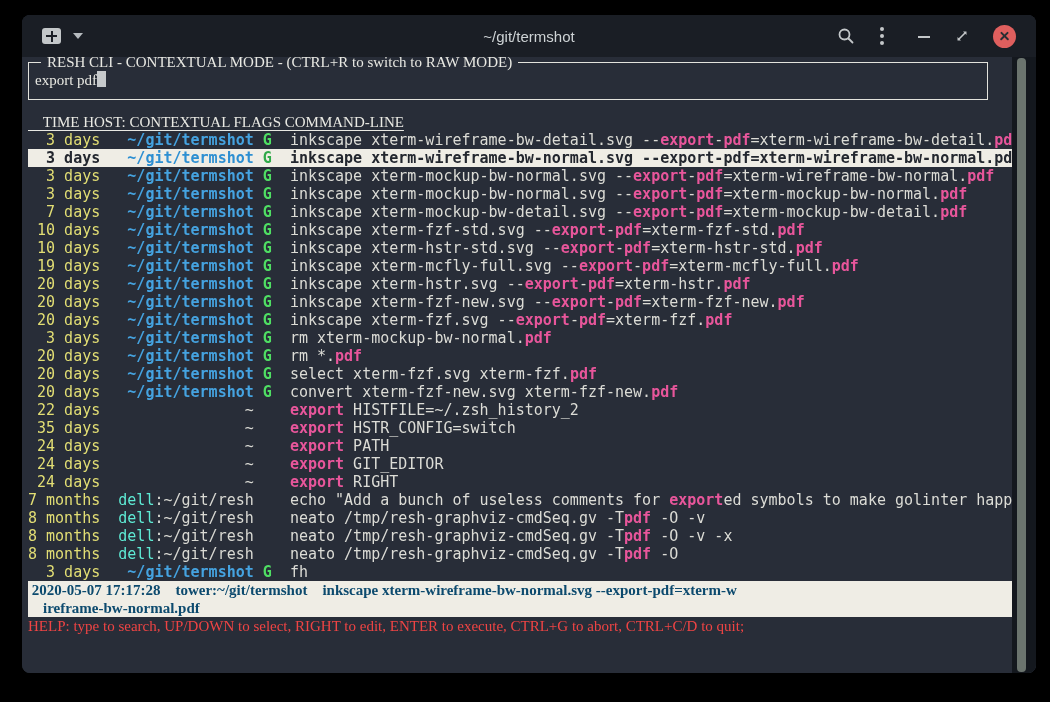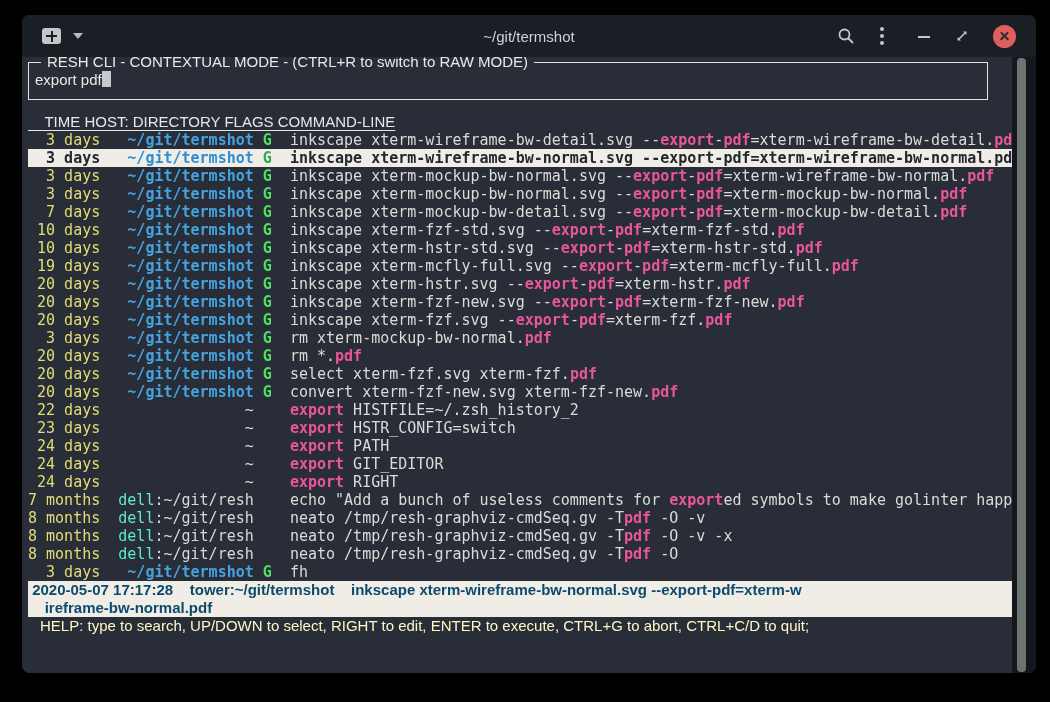--- a/index.html
+++ b/index.html
@@ -24,21 +24,21 @@
   .closebtn::before,.closebtn::after{content:"";position:absolute;left:6px;top:10.5px;width:11px;height:2.4px;
       background:#2a2e33;border-radius:1px;}
   .closebtn::before{transform:rotate(45deg);}
   .closebtn::after{transform:rotate(-45deg);}
   
   #term{position:absolute;top:42px;left:0;right:0;bottom:0;background:#282d38;
         font-size:15px;line-height:18px;color:#dcdcd6;}
   #scroll-gutter{position:absolute;top:0;right:0;width:24px;bottom:0;background:#14181e;}
   #scroll-thumb{position:absolute;top:1px;bottom:1px;left:5px;width:9px;background:#6b746e;border-radius:4px;}
   #content{position:absolute;left:6px;top:0;right:24px;bottom:0;overflow:hidden;}
-  pre,.pre{margin:0;white-space:pre;font-family:Liberation Sans, sans-serif;}
+  pre,.pre{margin:0;white-space:pre;font-family:Liberation Serif, serif;}
   
   #searchbox{position:relative;margin:5px 24px 0 0;height:36px;border:1.5px solid #e3e3dd;}
   #boxtitle{position:absolute;top:-10px;left:12px;background:#282d38;padding:0 6px;color:#e9e9e3;}
   #queryline{padding:8px 0 0 6px;color:#e9e9e3;}
   .cursor{display:inline-block;width:9px;height:16px;background:#c6c9cb;vertical-align:-2px;}
   
   #listheader{margin-top:13px;color:#e9e9e3;text-decoration:underline;text-underline-offset:3px;}
   
   .row{height:18px;line-height:18px;white-space:pre;}
   .t{color:#e2de74;}
@@ -49,21 +49,21 @@
   .c{color:#dcdcd6;}
   .m{color:#e8569b;font-weight:bold;}
   .sel{background:#efede5;}
   .sel .t,.sel .c,.sel .m,.sel .h,.sel .dp{color:#23272f;font-weight:bold;}
   .sel .d{color:#2d8fd2;}
   .sel .g{color:#2fa948;}
   
   #statusbar{background:#efede5;color:#0c4a6e;font-weight:bold;}
   #statusbar .pre{height:18px;}
   
-  #helpline{color:#fef9c3;margin-left:12px;}
+  #helpline{color:#ef4444;}
 </style>
 </head>
 <body>
 
 <div id="window">
 
   <div id="titlebar">
     <div class="tb-left">
       <div class="newtab"></div>
       <div class="caret"></div>
@@ -100,40 +100,40 @@
   </div>
 
   <div id="term">
     <div id="content">
 
       <div id="searchbox">
         <div id="boxtitle" class="pre">RESH CLI - CONTEXTUAL MODE - (CTRL+R to switch to RAW MODE)</div>
         <div id="queryline" class="pre"><span>export pdf</span><span class="cursor"></span></div>
       </div>
 
-      <div id="listheader" class="pre">    TIME HOST: DIRECTORY FLAGS COMMAND-LINE</div>
+      <div id="listheader" class="pre">    TIME HOST: CONTEXTUAL FLAGS COMMAND-LINE</div>
 
       <div id="rows">
           <div class="row"><span class="t">  3 days</span><span class="c">  </span><span class="c"> </span><span class="d">~/git/termshot</span><span class="c"> </span><span class="g">G</span><span class="c">  </span><span class="c">inkscape xterm-wireframe-bw-detail.svg --</span><span class="m">export</span><span class="c">-</span><span class="m">pdf</span><span class="c">=xterm-wireframe-bw-detail.</span><span class="m">pd</span></div>
           <div class="row sel"><span class="t">  3 days</span><span class="c">  </span><span class="c"> </span><span class="d">~/git/termshot</span><span class="c"> </span><span class="g">G</span><span class="c">  </span><span class="c">inkscape xterm-wireframe-bw-normal.svg --</span><span class="m">export</span><span class="c">-</span><span class="m">pdf</span><span class="c">=xterm-wireframe-bw-normal.</span><span class="m">pd</span></div>
           <div class="row"><span class="t">  3 days</span><span class="c">  </span><span class="c"> </span><span class="d">~/git/termshot</span><span class="c"> </span><span class="g">G</span><span class="c">  </span><span class="c">inkscape xterm-mockup-bw-normal.svg --</span><span class="m">export</span><span class="c">-</span><span class="m">pdf</span><span class="c">=xterm-wireframe-bw-normal.</span><span class="m">pdf</span></div>
           <div class="row"><span class="t">  3 days</span><span class="c">  </span><span class="c"> </span><span class="d">~/git/termshot</span><span class="c"> </span><span class="g">G</span><span class="c">  </span><span class="c">inkscape xterm-mockup-bw-normal.svg --</span><span class="m">export</span><span class="c">-</span><span class="m">pdf</span><span class="c">=xterm-mockup-bw-normal.</span><span class="m">pdf</span></div>
           <div class="row"><span class="t">  7 days</span><span class="c">  </span><span class="c"> </span><span class="d">~/git/termshot</span><span class="c"> </span><span class="g">G</span><span class="c">  </span><span class="c">inkscape xterm-mockup-bw-detail.svg --</span><span class="m">export</span><span class="c">-</span><span class="m">pdf</span><span class="c">=xterm-mockup-bw-detail.</span><span class="m">pdf</span></div>
           <div class="row"><span class="t"> 10 days</span><span class="c">  </span><span class="c"> </span><span class="d">~/git/termshot</span><span class="c"> </span><span class="g">G</span><span class="c">  </span><span class="c">inkscape xterm-fzf-std.svg --</span><span class="m">export</span><span class="c">-</span><span class="m">pdf</span><span class="c">=xterm-fzf-std.</span><span class="m">pdf</span></div>
           <div class="row"><span class="t"> 10 days</span><span class="c">  </span><span class="c"> </span><span class="d">~/git/termshot</span><span class="c"> </span><span class="g">G</span><span class="c">  </span><span class="c">inkscape xterm-hstr-std.svg --</span><span class="m">export</span><span class="c">-</span><span class="m">pdf</span><span class="c">=xterm-hstr-std.</span><span class="m">pdf</span></div>
           <div class="row"><span class="t"> 19 days</span><span class="c">  </span><span class="c"> </span><span class="d">~/git/termshot</span><span class="c"> </span><span class="g">G</span><span class="c">  </span><span class="c">inkscape xterm-mcfly-full.svg --</span><span class="m">export</span><span class="c">-</span><span class="m">pdf</span><span class="c">=xterm-mcfly-full.</span><span class="m">pdf</span></div>
           <div class="row"><span class="t"> 20 days</span><span class="c">  </span><span class="c"> </span><span class="d">~/git/termshot</span><span class="c"> </span><span class="g">G</span><span class="c">  </span><span class="c">inkscape xterm-hstr.svg --</span><span class="m">export</span><span class="c">-</span><span class="m">pdf</span><span class="c">=xterm-hstr.</span><span class="m">pdf</span></div>
           <div class="row"><span class="t"> 20 days</span><span class="c">  </span><span class="c"> </span><span class="d">~/git/termshot</span><span class="c"> </span><span class="g">G</span><span class="c">  </span><span class="c">inkscape xterm-fzf-new.svg --</span><span class="m">export</span><span class="c">-</span><span class="m">pdf</span><span class="c">=xterm-fzf-new.</span><span class="m">pdf</span></div>
           <div class="row"><span class="t"> 20 days</span><span class="c">  </span><span class="c"> </span><span class="d">~/git/termshot</span><span class="c"> </span><span class="g">G</span><span class="c">  </span><span class="c">inkscape xterm-fzf.svg --</span><span class="m">export</span><span class="c">-</span><span class="m">pdf</span><span class="c">=xterm-fzf.</span><span class="m">pdf</span></div>
           <div class="row"><span class="t">  3 days</span><span class="c">  </span><span class="c"> </span><span class="d">~/git/termshot</span><span class="c"> </span><span class="g">G</span><span class="c">  </span><span class="c">rm xterm-mockup-bw-normal.</span><span class="m">pdf</span></div>
           <div class="row"><span class="t"> 20 days</span><span class="c">  </span><span class="c"> </span><span class="d">~/git/termshot</span><span class="c"> </span><span class="g">G</span><span class="c">  </span><span class="c">rm *.</span><span class="m">pdf</span></div>
           <div class="row"><span class="t"> 20 days</span><span class="c">  </span><span class="c"> </span><span class="d">~/git/termshot</span><span class="c"> </span><span class="g">G</span><span class="c">  </span><span class="c">select xterm-fzf.svg xterm-fzf.</span><span class="m">pdf</span></div>
           <div class="row"><span class="t"> 20 days</span><span class="c">  </span><span class="c"> </span><span class="d">~/git/termshot</span><span class="c"> </span><span class="g">G</span><span class="c">  </span><span class="c">convert xterm-fzf-new.svg xterm-fzf-new.</span><span class="m">pdf</span></div>
           <div class="row"><span class="t"> 22 days</span><span class="c">  </span><span class="c">              </span><span class="dp">~</span><span class="c"> </span><span class="g"> </span><span class="c">  </span><span class="m">export</span><span class="c"> HISTFILE=~/.zsh_history_2</span></div>
-          <div class="row"><span class="t"> 23 days</span><span class="c">  </span><span class="c">              </span><span class="dp">~</span><span class="c"> </span><span class="g"> </span><span class="c">  </span><span class="m">export</span><span class="c"> HSTR_CONFIG=switch</span></div>
+          <div class="row"><span class="t"> 35 days</span><span class="c">  </span><span class="c">              </span><span class="dp">~</span><span class="c"> </span><span class="g"> </span><span class="c">  </span><span class="m">export</span><span class="c"> HSTR_CONFIG=switch</span></div>
           <div class="row"><span class="t"> 24 days</span><span class="c">  </span><span class="c">              </span><span class="dp">~</span><span class="c"> </span><span class="g"> </span><span class="c">  </span><span class="m">export</span><span class="c"> PATH</span></div>
           <div class="row"><span class="t"> 24 days</span><span class="c">  </span><span class="c">              </span><span class="dp">~</span><span class="c"> </span><span class="g"> </span><span class="c">  </span><span class="m">export</span><span class="c"> GIT_EDITOR</span></div>
           <div class="row"><span class="t"> 24 days</span><span class="c">  </span><span class="c">              </span><span class="dp">~</span><span class="c"> </span><span class="g"> </span><span class="c">  </span><span class="m">export</span><span class="c"> RIGHT</span></div>
           <div class="row"><span class="t">7 months</span><span class="c">  </span><span class="c"></span><span class="h">dell</span><span class="dp">:~/git/resh</span><span class="c"> </span><span class="g"> </span><span class="c">  </span><span class="c">echo "Add a bunch of useless comments for </span><span class="m">export</span><span class="c">ed symbols to make golinter happ</span></div>
           <div class="row"><span class="t">8 months</span><span class="c">  </span><span class="c"></span><span class="h">dell</span><span class="dp">:~/git/resh</span><span class="c"> </span><span class="g"> </span><span class="c">  </span><span class="c">neato /tmp/resh-graphviz-cmdSeq.gv -T</span><span class="m">pdf</span><span class="c"> -O -v</span></div>
           <div class="row"><span class="t">8 months</span><span class="c">  </span><span class="c"></span><span class="h">dell</span><span class="dp">:~/git/resh</span><span class="c"> </span><span class="g"> </span><span class="c">  </span><span class="c">neato /tmp/resh-graphviz-cmdSeq.gv -T</span><span class="m">pdf</span><span class="c"> -O -v -x</span></div>
           <div class="row"><span class="t">8 months</span><span class="c">  </span><span class="c"></span><span class="h">dell</span><span class="dp">:~/git/resh</span><span class="c"> </span><span class="g"> </span><span class="c">  </span><span class="c">neato /tmp/resh-graphviz-cmdSeq.gv -T</span><span class="m">pdf</span><span class="c"> -O</span></div>
           <div class="row"><span class="t">  3 days</span><span class="c">  </span><span class="c"> </span><span class="d">~/git/termshot</span><span class="c"> </span><span class="g">G</span><span class="c">  </span><span class="c">fh</span></div>
         </div>
 

